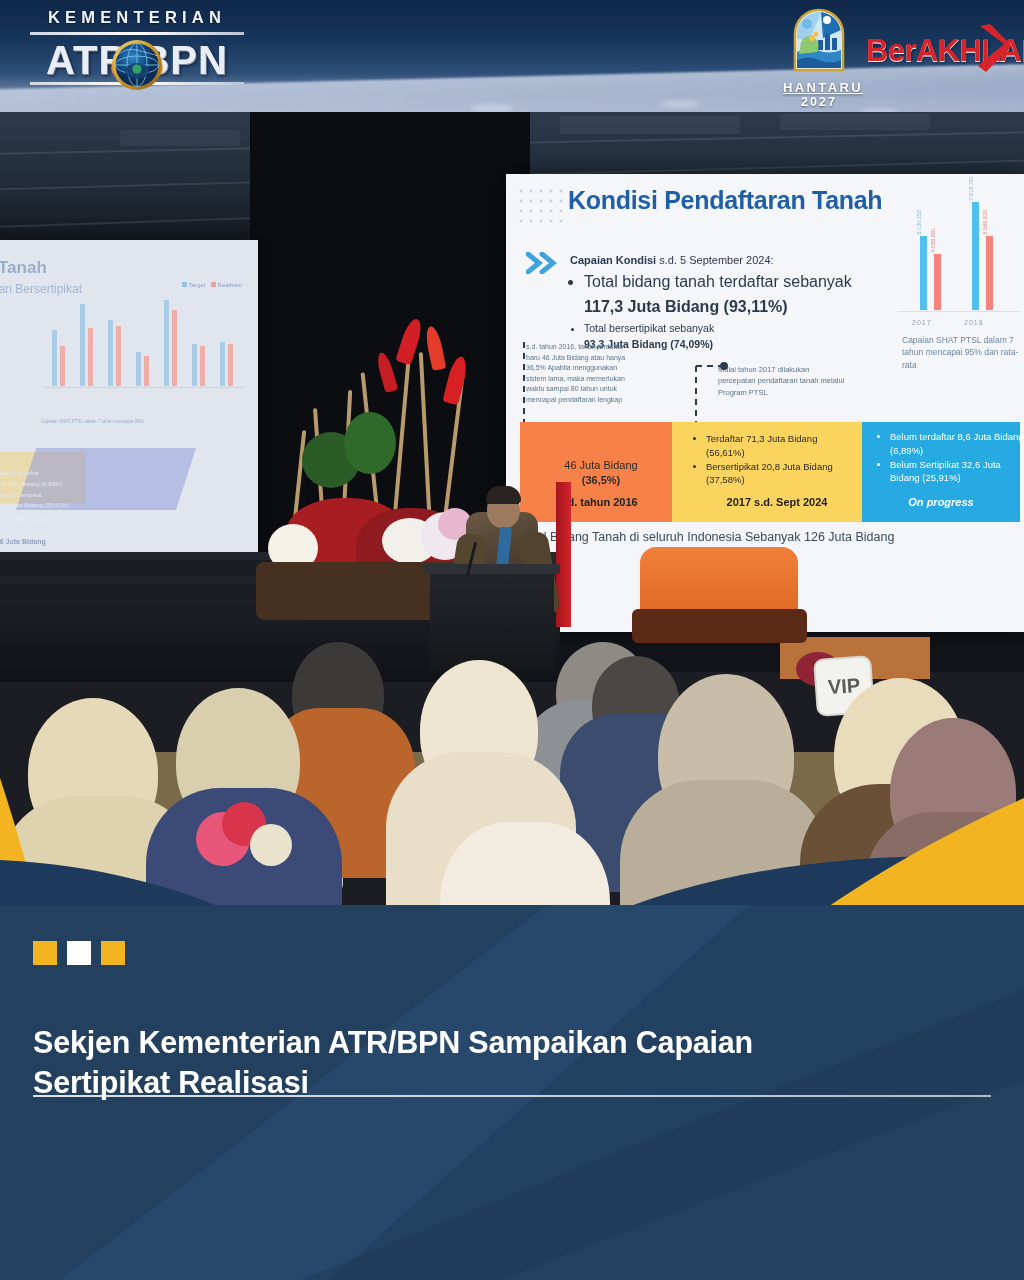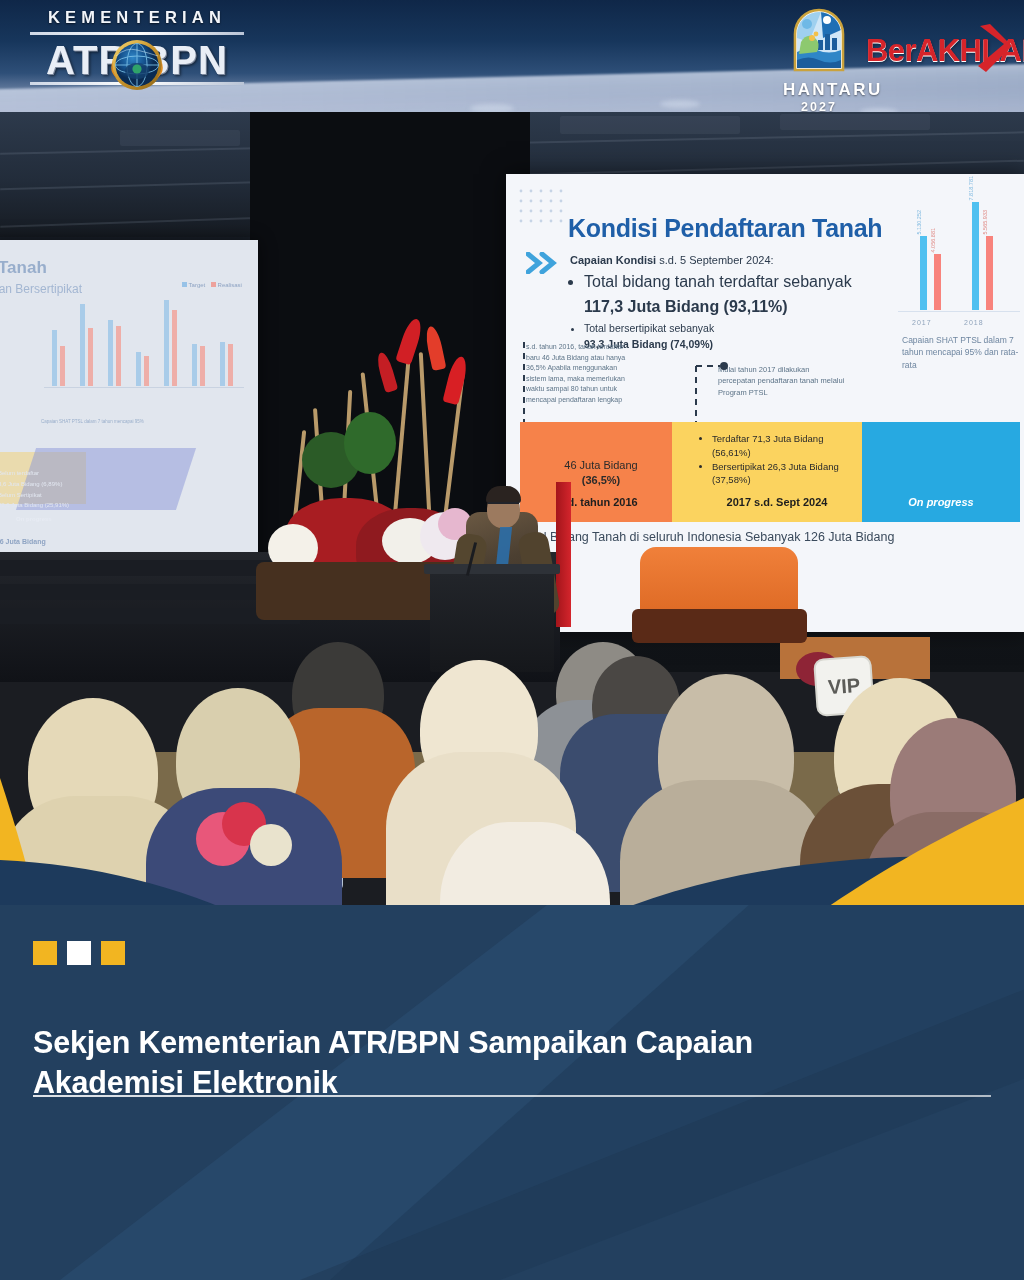--- a/index.html
+++ b/index.html
@@ -27,22 +27,22 @@
   .logo-atr .word { position:absolute; left:0; right:0; top:8px; font-size:40px; font-weight:bold;
                     letter-spacing:1px; color:#e9eef6;
                     text-shadow:1px 1px 0 #7b879c, 2px 2px 3px rgba(0,0,0,.55); }
   .logo-atr .globe { position:absolute; left:50%; top:8px; transform:translateX(-50%); width:54px; height:54px; }
   .logo-atr .rep { color:#e6ebf3; font-size:12.5px; font-weight:bold; letter-spacing:5.4px;
                    text-shadow:0 1px 2px rgba(0,0,0,.6); margin-top:2px;}
 
   
   .logo-hantaru { position:absolute; left:783px; top:8px; width:72px; height:104px; text-align:center; }
   .logo-hantaru .shield { width:56px; height:66px; margin:0 auto; }
-  .logo-hantaru .h1 { color:#fff; font-size:17px; font-weight:bold; letter-spacing:2.4px; margin-top:2px;
-                      text-shadow:0 1px 2px rgba(0,0,0,.5); }
+  .logo-hantaru .h1 { color:#fff; font-size:13px; font-weight:bold; letter-spacing:2.4px; margin-top:2px;
+                      text-shadow:0 1px 2px rgba(0,0,0,.5);text-decoration:underline; }
   .logo-hantaru .h2 { color:#fff; font-size:12.5px; font-weight:bold; letter-spacing:2px;
                       text-shadow:0 1px 2px rgba(0,0,0,.5); }
 
   
   .logo-akhlak { position:absolute; left:866px; top:28px; width:146px; height:46px; }
   .logo-akhlak .txt { font-size:31px; font-weight:bold; color:#d6242a; letter-spacing:-0.6px;
                       text-shadow:0 1px 0 #fff, 1px 2px 3px rgba(0,0,0,.35); line-height:46px;}
   .logo-akhlak .swoosh { position:absolute; right:-2px; top:-6px; }
 
   
@@ -294,21 +294,21 @@
             <circle cx="33" cy="23" r="1.4"></circle>
             <circle cx="43" cy="23" r="1.4"></circle>
           <circle cx="3" cy="33" r="1.4"></circle>
             <circle cx="13" cy="33" r="1.4"></circle>
             <circle cx="23" cy="33" r="1.4"></circle>
             <circle cx="33" cy="33" r="1.4"></circle>
             <circle cx="43" cy="33" r="1.4"></circle>
         </g>
       </svg>
 
-      <div style="position:absolute;left:62px;top:12px;font-size:25px;font-weight:bold;color:#1f5fa8;letter-spacing:-0.3px;margin-top:28px;">Kondisi Pendaftaran Tanah</div>
+      <div style="position:absolute;left:62px;top:12px;font-size:25px;font-weight:bold;color:#1f5fa8;letter-spacing:-0.3px;">Kondisi Pendaftaran Tanah</div>
 
       <svg style="position:absolute;left:20px;top:78px;" width="36" height="22">
         <path d="M2 2 L13 11 L2 20" stroke="#3fa3dc" stroke-width="5" fill="none" stroke-linecap="round"></path>
         <path d="M16 2 L27 11 L16 20" stroke="#3fa3dc" stroke-width="5" fill="none" stroke-linecap="round"></path>
       </svg>
 
       <div style="position:absolute;left:64px;top:78px;font-size:11px;color:#2b3a4c;line-height:1.55;width:330px;">
         <span style="font-weight:bold;">Capaian Kondisi</span>
         <span>s.d. 5 September 2024:</span>
         <ul style="margin:1px 0 0 14px;list-style:disc;">
@@ -362,27 +362,33 @@
                   clip-path:polygon(0 0,100% 50%,0 100%);"></div>
       <div style="position:absolute;left:356px;top:248px;width:158px;height:100px;background:#27a9e1;"></div>
 
       <div style="position:absolute;left:30px;top:284px;width:130px;text-align:center;font-size:11px;color:#2b2b2b;line-height:1.4;">
         <span>46 Juta Bidang</span><br>
         <b>(36,5%)</b>
       </div>
       <div style="position:absolute;left:14px;top:322px;width:156px;text-align:center;font-size:11px;font-weight:bold;color:#1e1e1e;">s.d. tahun 2016</div>
 
       <div style="position:absolute;left:196px;top:258px;width:150px;font-size:9.5px;color:#2b2b2b;line-height:1.45;">
+        <ul style="list-style:disc;margin-left:4px;">
+          <li>Terdaftar 71,3 Juta Bidang (56,61%)</li>
+          <li>Bersertipikat 20,8 Juta Bidang (37,58%)</li>
+        </ul>
+      </div>
+      <div style="position:absolute;left:176px;top:322px;width:190px;text-align:center;font-size:11px;font-weight:bold;color:#1e1e1e;">2017 s.d. Sept 2024</div>
+
+      <div style="position:absolute;left:374px;top:256px;width:144px;font-size:9.5px;color:#ffffff;line-height:1.45;">
         <ul style="list-style:disc;margin-left:10px;">
-          <li>Terdaftar 71,3 Juta Bidang (56,61%)</li>
-          <li>Bersertipikat 26,3 Juta Bidang (37,58%)</li>
+          <li>Belum terdaftar 8,6 Juta Bidang (6,89%)</li>
+          <li>Belum Sertipikat 32,6 Juta Bidang (25,91%)</li>
         </ul>
       </div>
-      <div style="position:absolute;left:176px;top:322px;width:190px;text-align:center;font-size:11px;font-weight:bold;color:#1e1e1e;">2017 s.d. Sept 2024</div>
-
       <div style="position:absolute;left:356px;top:322px;width:158px;text-align:center;font-size:11px;font-weight:bold;font-style:italic;color:#ffffff;">On progress</div>
 
       <div style="position:absolute;left:14px;top:356px;width:500px;font-size:12.5px;color:#3a4a5c;">Total Bidang Tanah di seluruh Indonesia Sebanyak 126 Juta Bidang</div>
     </div>
 
     <div class="ph stage-floor"></div>
     <div class="ph stage-step" style="left:0;top:448px;width:300px;height:16px;"></div>
     <div class="ph stage-step" style="left:0;top:472px;width:300px;height:16px;"></div>
     <div class="ph stage-step" style="left:0;top:496px;width:300px;height:16px;"></div>
 
@@ -496,21 +502,21 @@
     </div>
 
     <div class="squares">
       <div class="sq" style="background:#f2b521;"></div>
       <div class="sq" style="background:#ffffff;"></div>
       <div class="sq" style="background:#f2b521;"></div>
     </div>
 
     <div class="headline">
       <div class="hl2">Sekjen Kementerian ATR/BPN Sampaikan Capaian</div>
-      <div class="hl2">Akademisi Elektronik</div>
+      <div class="hl2">Sertipikat Realisasi</div>
     </div>
   </div>
 
   <div class="rule"></div>
 
   <div class="footer">
     
 
     
     

